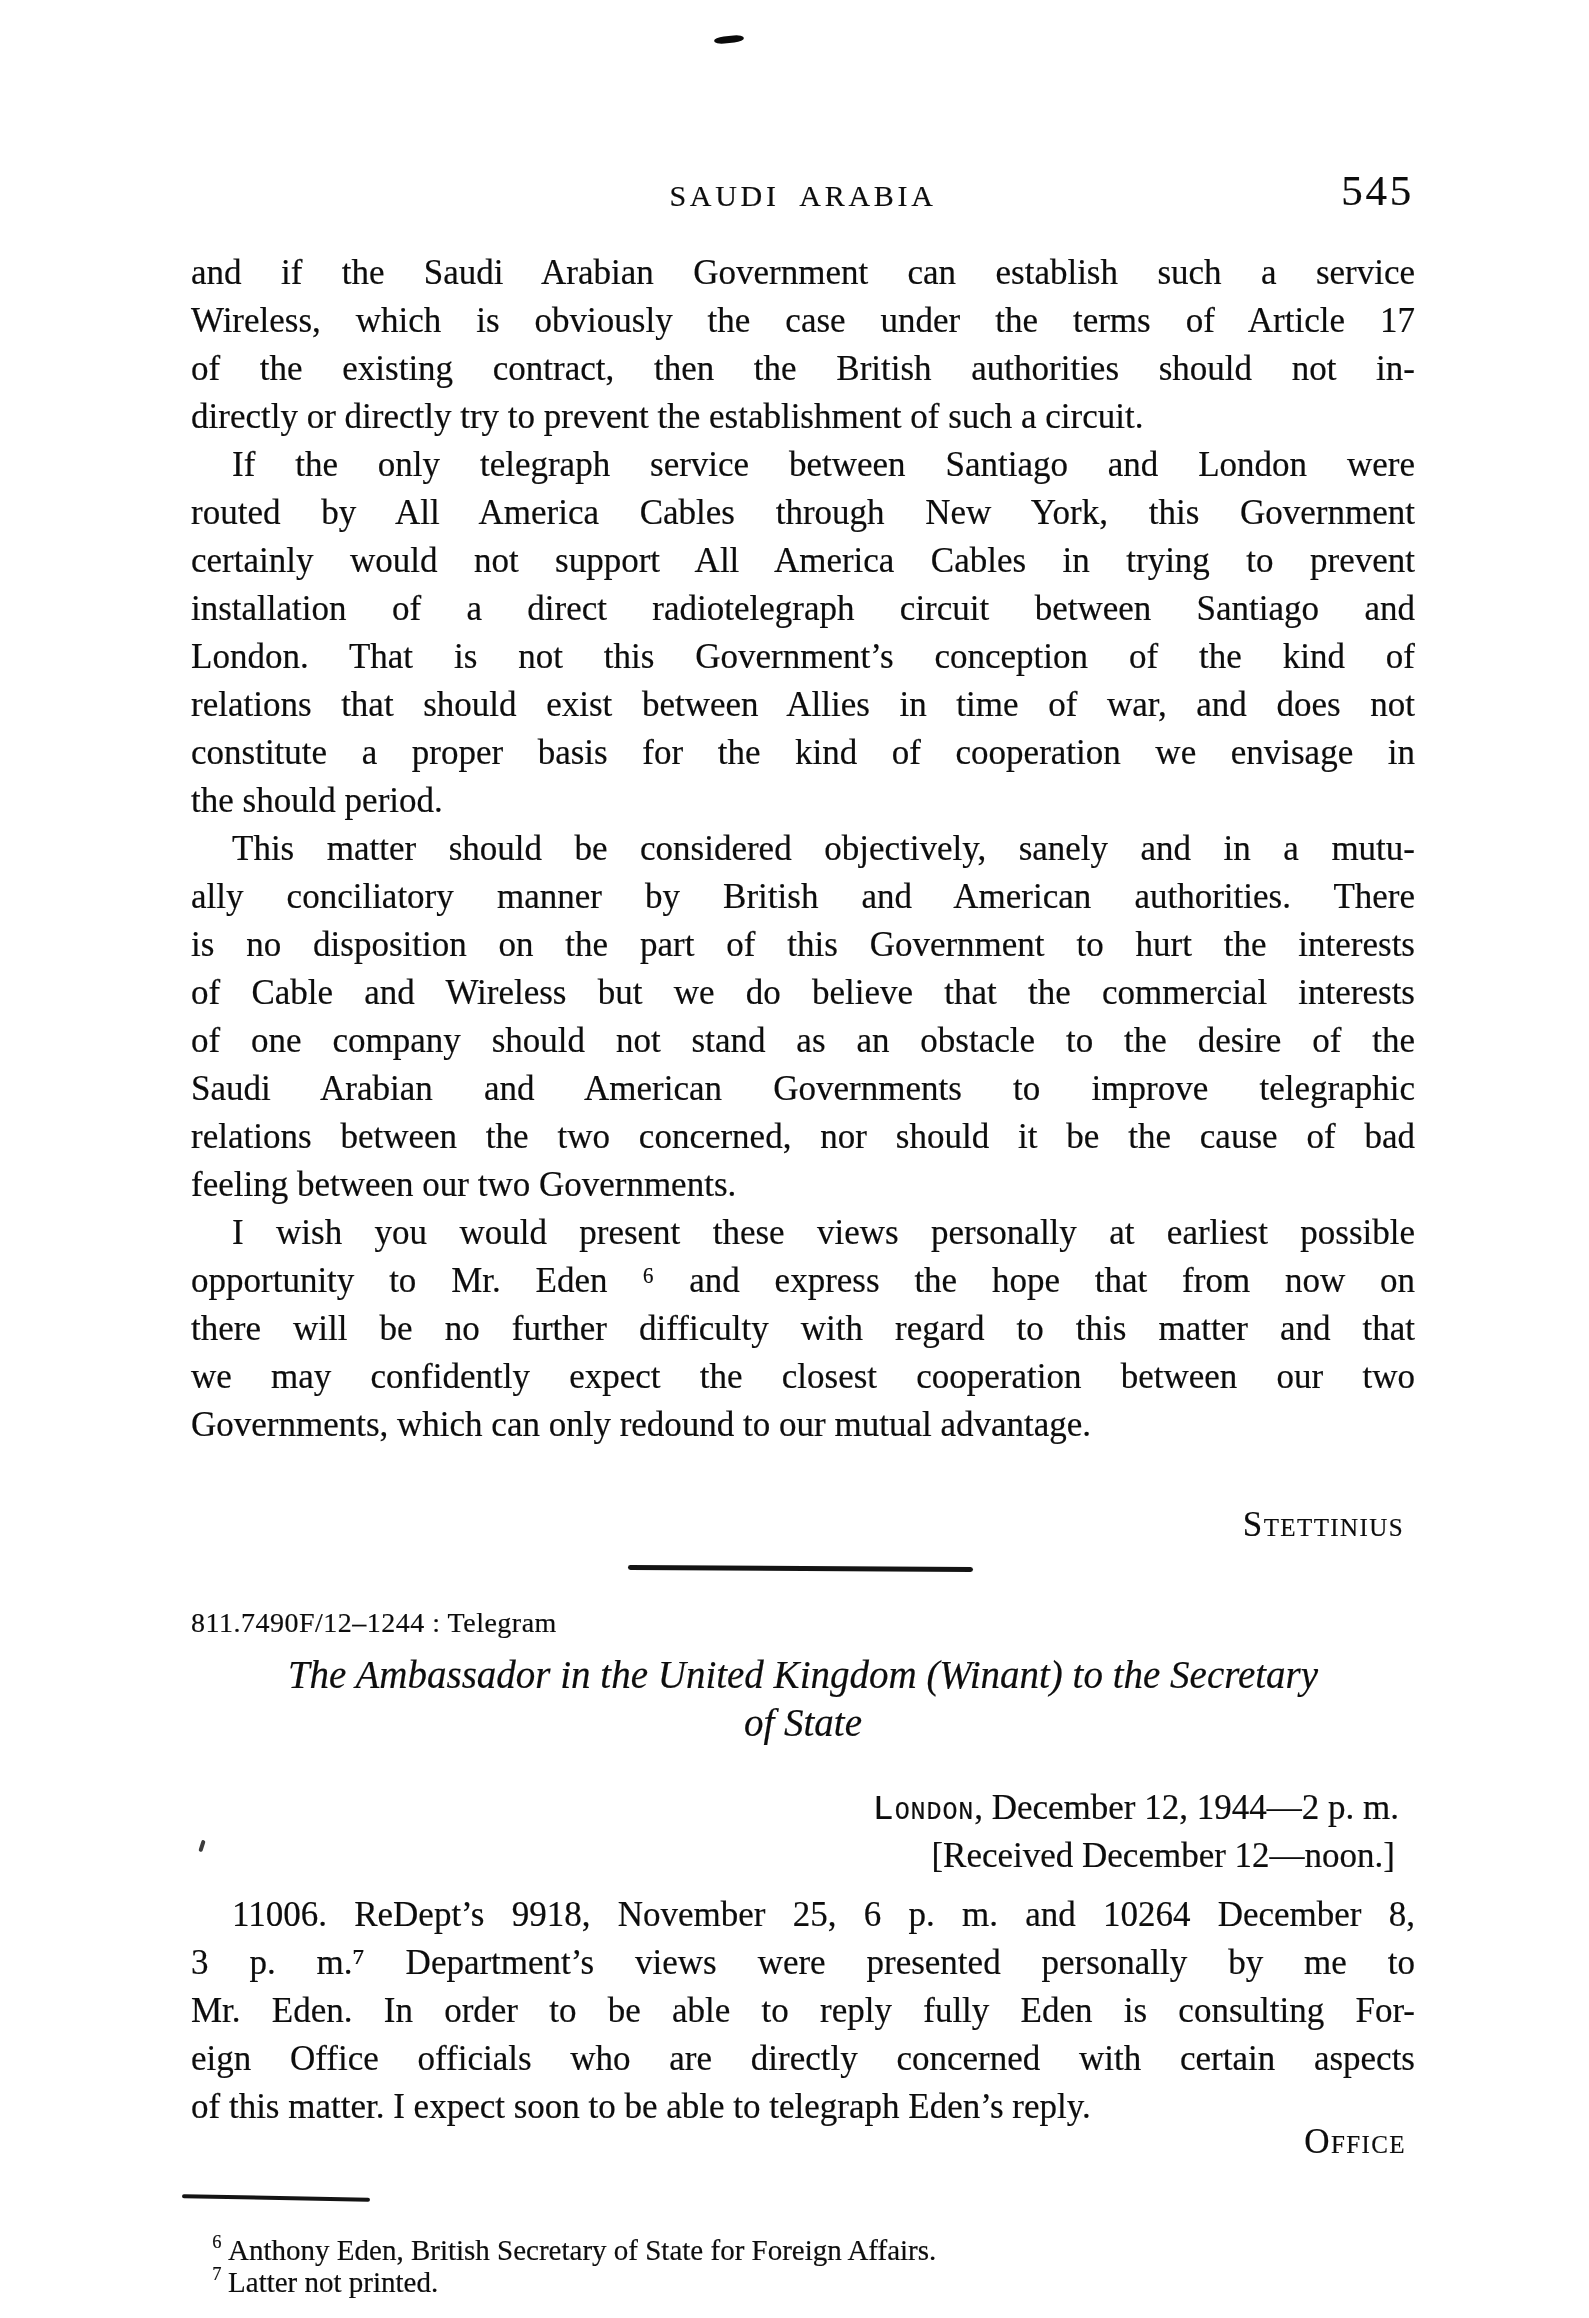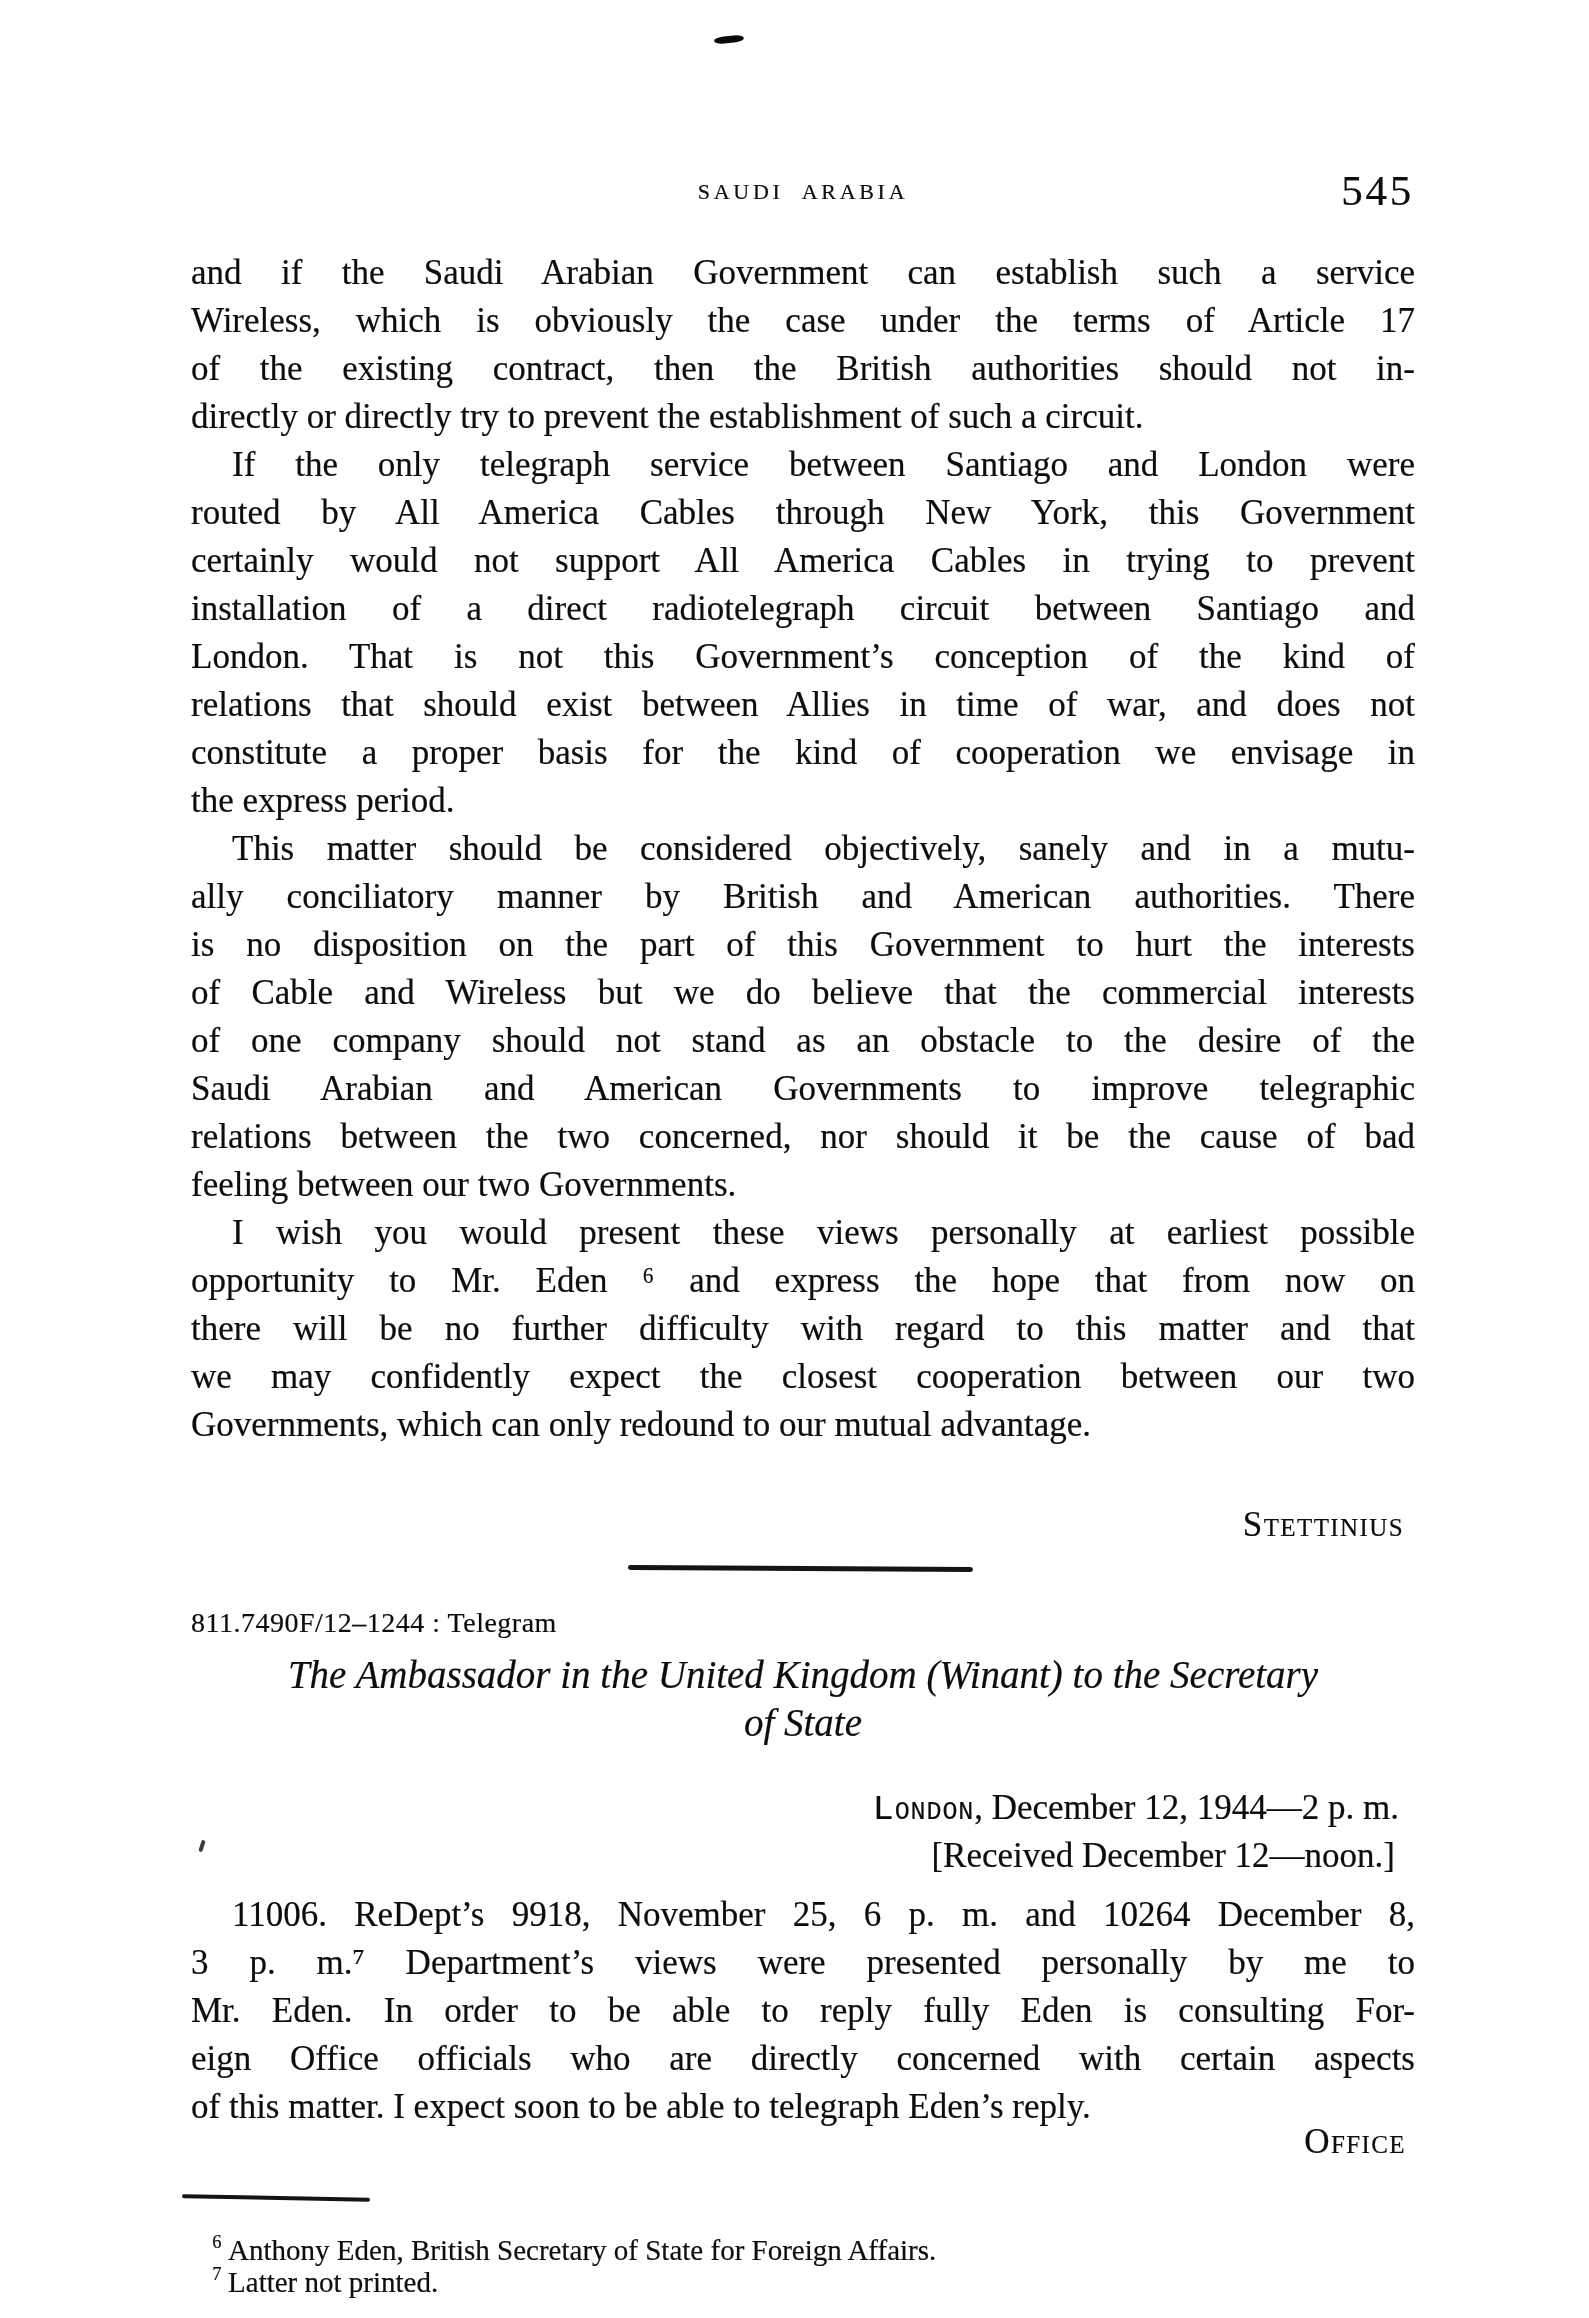--- a/index.html
+++ b/index.html
@@ -14,21 +14,21 @@
 
   
   .smudge{position:absolute;left:714px;top:36px;width:30px;height:7px;
           background:#0a0a0a;border-radius:40%/60%;transform:rotate(-6deg);}
   .stray-mark{position:absolute;left:200px;top:1840px;width:4.2px;height:12px;
           background:#1a1a1a;border-radius:2.3px;transform:rotate(18deg);opacity:.85;}
 
   
   .running-header{position:absolute;left:191px;top:173px;width:1224px;height:51px;}
   .header-title{position:absolute;left:0;right:0;top:5.6px;text-align:center;
-          font-size:22px;letter-spacing:3.7px;word-spacing:10.2px;}
+          font-size:30px;letter-spacing:3.7px;word-spacing:10.2px;}
   .page-number{position:absolute;right:0.9px;top:-7.4px;font-size:43px;letter-spacing:2.8px;}
 
   
   .body-block{position:absolute;left:191px;width:1224px;font-size:35px;line-height:48px;}
   #letter-body{top:249px;}
   #tele-body{top:1891px;}
   .tline{text-align:justify;text-align-last:justify;white-space:normal;}
   .para .tline:last-child{text-align-last:left;}
   .para.indent .tline:first-child{text-indent:41px;}
 
@@ -76,21 +76,21 @@
         <div class="tline">directly or directly try to prevent the establishment of such a circuit.</div>
       </div>
     <div class="para indent">
         <div class="tline">If the only telegraph service between Santiago and London were</div>
         <div class="tline">routed by All America Cables through New York, this Government</div>
         <div class="tline">certainly would not support All America Cables in trying to prevent</div>
         <div class="tline">installation of a direct radiotelegraph circuit between Santiago and</div>
         <div class="tline">London.  That is not this Government’s conception of the kind of</div>
         <div class="tline">relations that should exist between Allies in time of war, and does not</div>
         <div class="tline">constitute a proper basis for the kind of cooperation we envisage in</div>
-        <div class="tline">the express period.</div>
+        <div class="tline">the should period.</div>
       </div>
     <div class="para indent">
         <div class="tline">This matter should be considered objectively, sanely and in a mutu-</div>
         <div class="tline">ally conciliatory manner by British and American authorities.  There</div>
         <div class="tline">is no disposition on the part of this Government to hurt the interests</div>
         <div class="tline">of Cable and Wireless but we do believe that the commercial interests</div>
         <div class="tline">of one company should not stand as an obstacle to the desire of the</div>
         <div class="tline">Saudi Arabian and American Governments to improve telegraphic</div>
         <div class="tline">relations between the two concerned, nor should it be the cause of bad</div>
         <div class="tline">feeling between our two Governments.</div>

